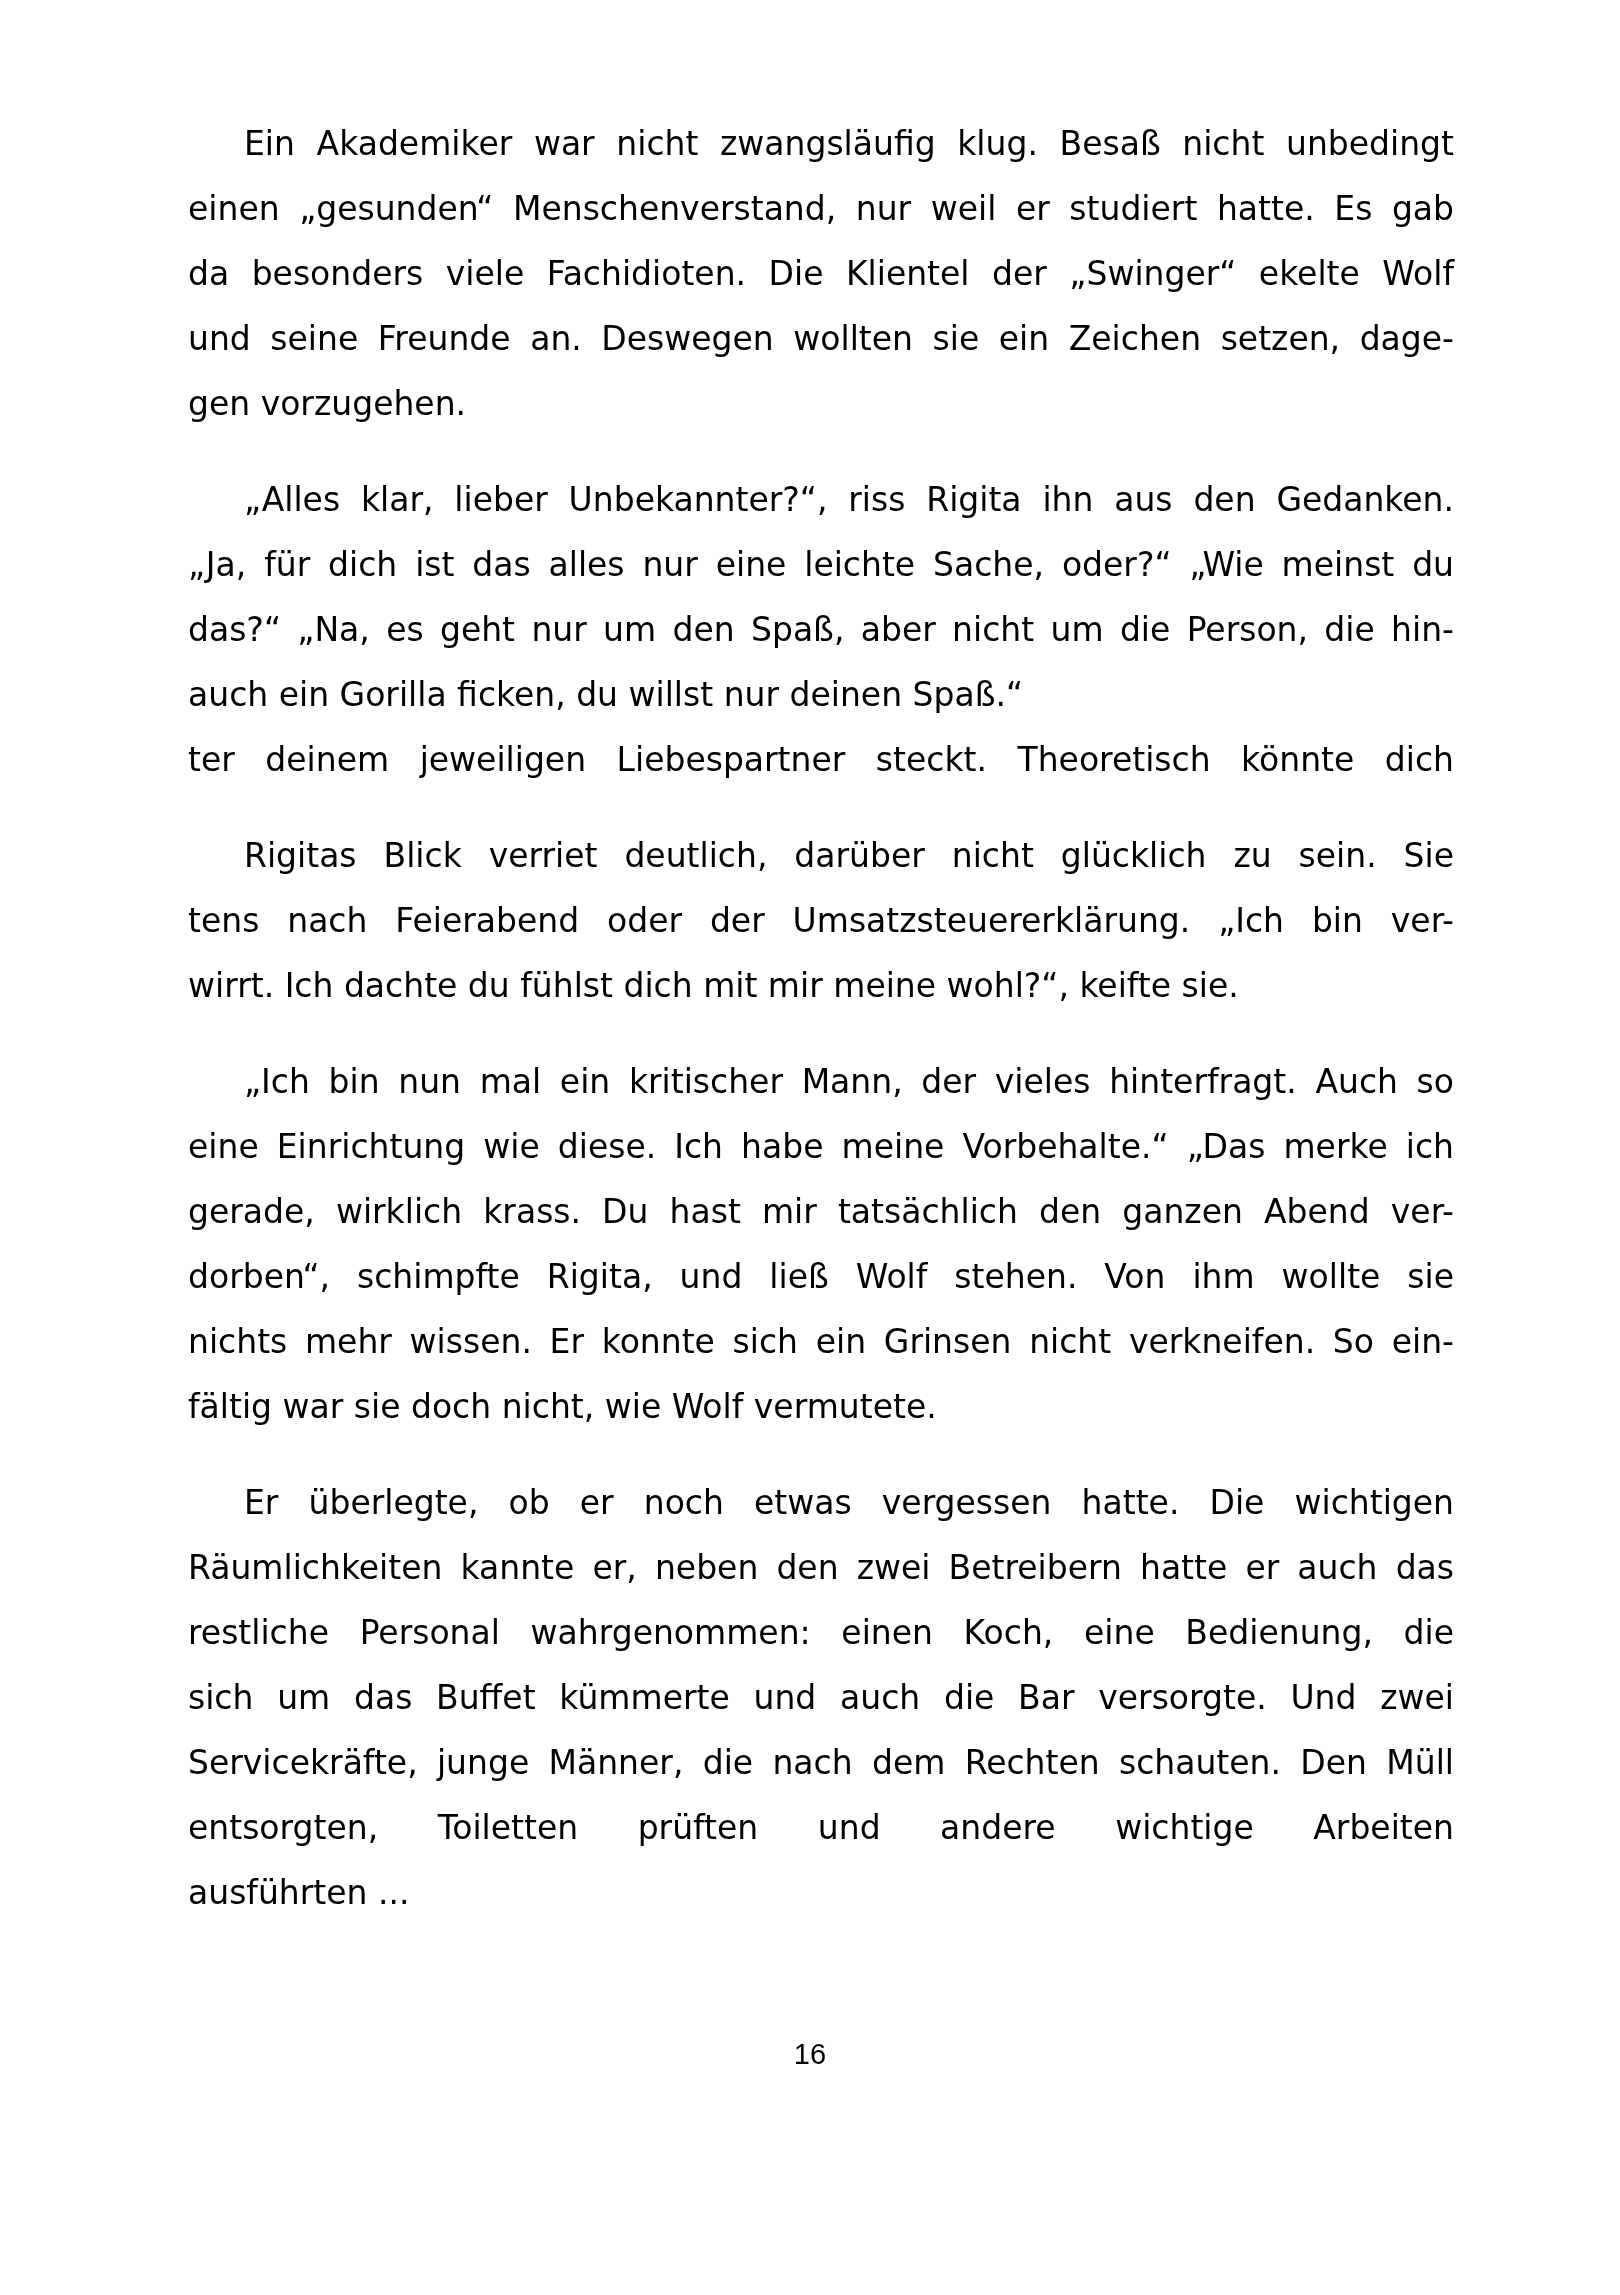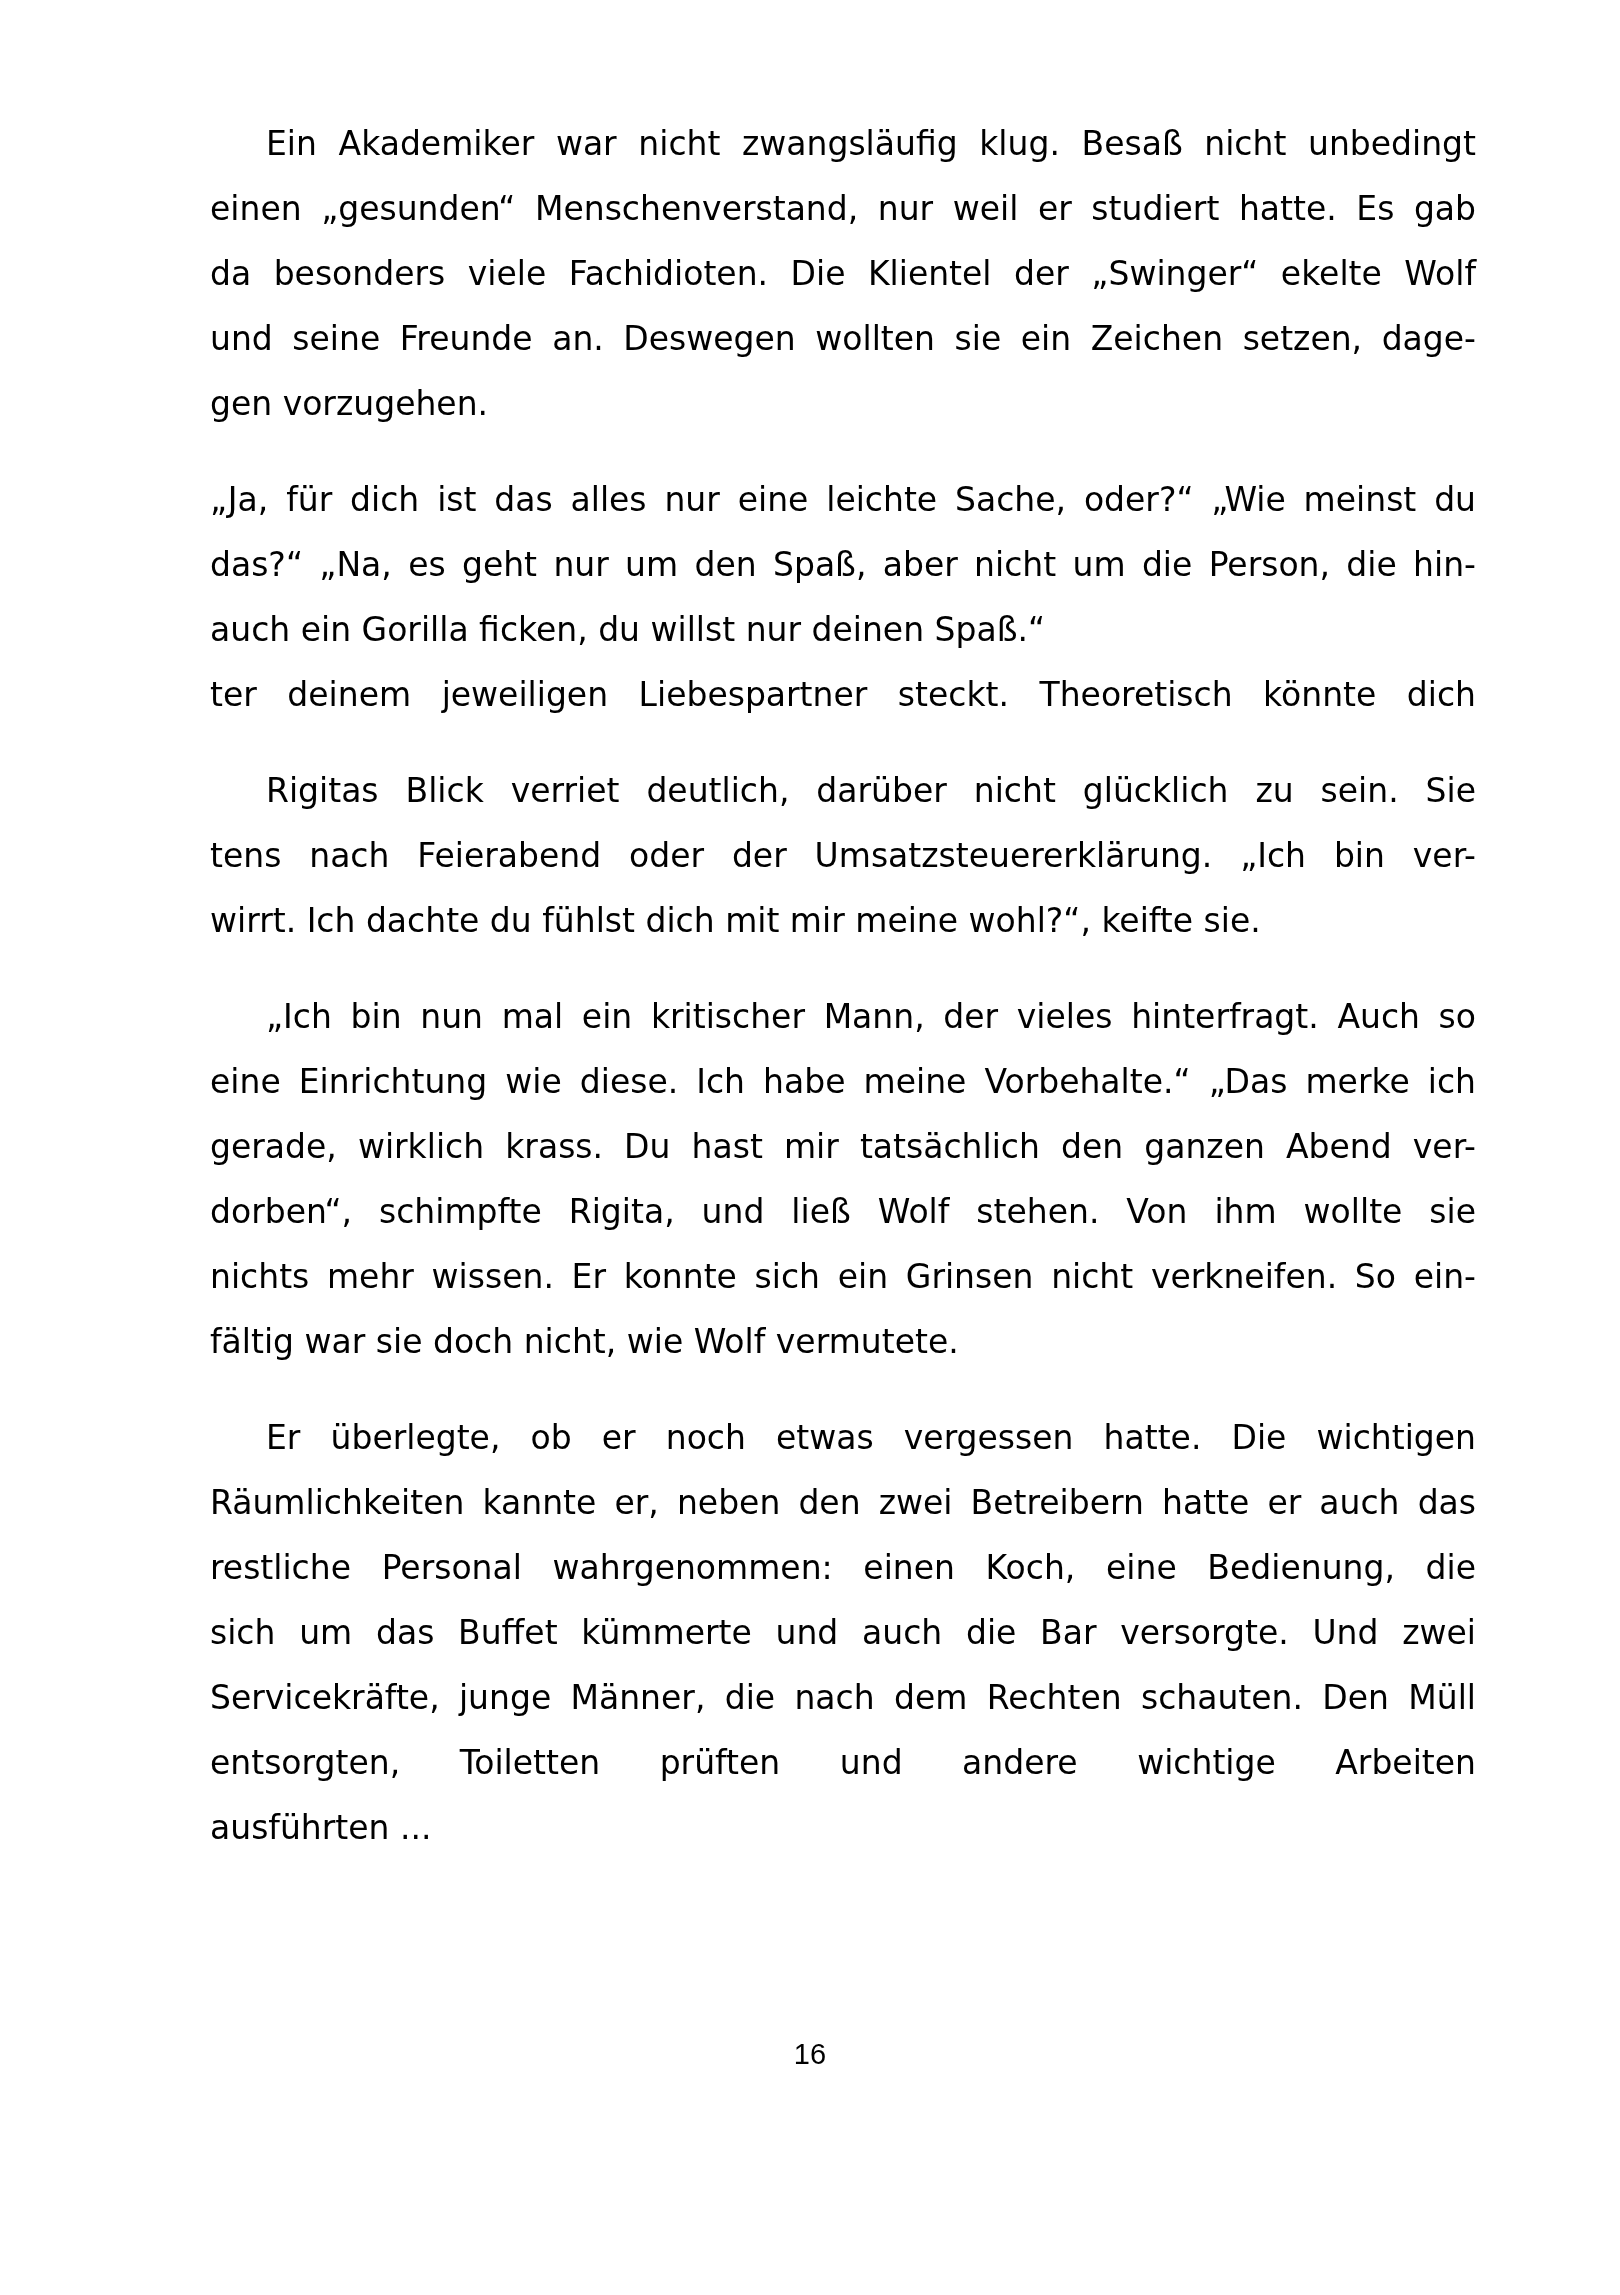--- a/index.html
+++ b/index.html
@@ -21,21 +21,20 @@
     background: #ffffff;
   }
   .body-text {
     position: absolute;
     top: 111px;
     left: 188px;
     width: 1266px;
     font-size: 33px;
     line-height: 65px;
     color: #000000;
-    margin-left: 22px;
   }
   .paragraph {
     margin: 0 0 31px 0;
   }
   .paragraph:last-child {
     margin-bottom: 0;
   }
   .line {
     text-align: justify;
     text-align-last: justify;
@@ -67,20 +66,21 @@
   <section class="body-text">
 
   <div class="paragraph">
         <div class="line first">Ein Akademiker war nicht zwangsläufig klug. Besaß nicht unbedingt</div>
         <div class="line">einen „gesunden“ Menschenverstand, nur weil er studiert hatte. Es gab</div>
         <div class="line">da besonders viele Fachidioten. Die Klientel der „Swinger“ ekelte Wolf</div>
         <div class="line">und seine Freunde an. Deswegen wollten sie ein Zeichen setzen, dage-</div>
         <div class="line last">gen vorzugehen.</div>
       </div>
       <div class="paragraph">
+        <div class="line first">„Alles klar, lieber Unbekannter?“, riss Rigita ihn aus den Gedanken.</div>
         <div class="line">„Ja, für dich ist das alles nur eine leichte Sache, oder?“ „Wie meinst du</div>
         <div class="line">das?“ „Na, es geht nur um den Spaß, aber nicht um die Person, die hin-</div>
         <div class="line last">auch ein Gorilla ficken, du willst nur deinen Spaß.“</div>
         <div class="line">ter deinem jeweiligen Liebespartner steckt. Theoretisch könnte dich</div>
       </div>
       <div class="paragraph">
         <div class="line first">Rigitas Blick verriet deutlich, darüber nicht glücklich zu sein. Sie</div>
         <div class="line">tens nach Feierabend oder der Umsatzsteuererklärung. „Ich bin ver-</div>
         <div class="line last">wirrt. Ich dachte du fühlst dich mit mir meine wohl?“, keifte sie.</div>
       </div>

